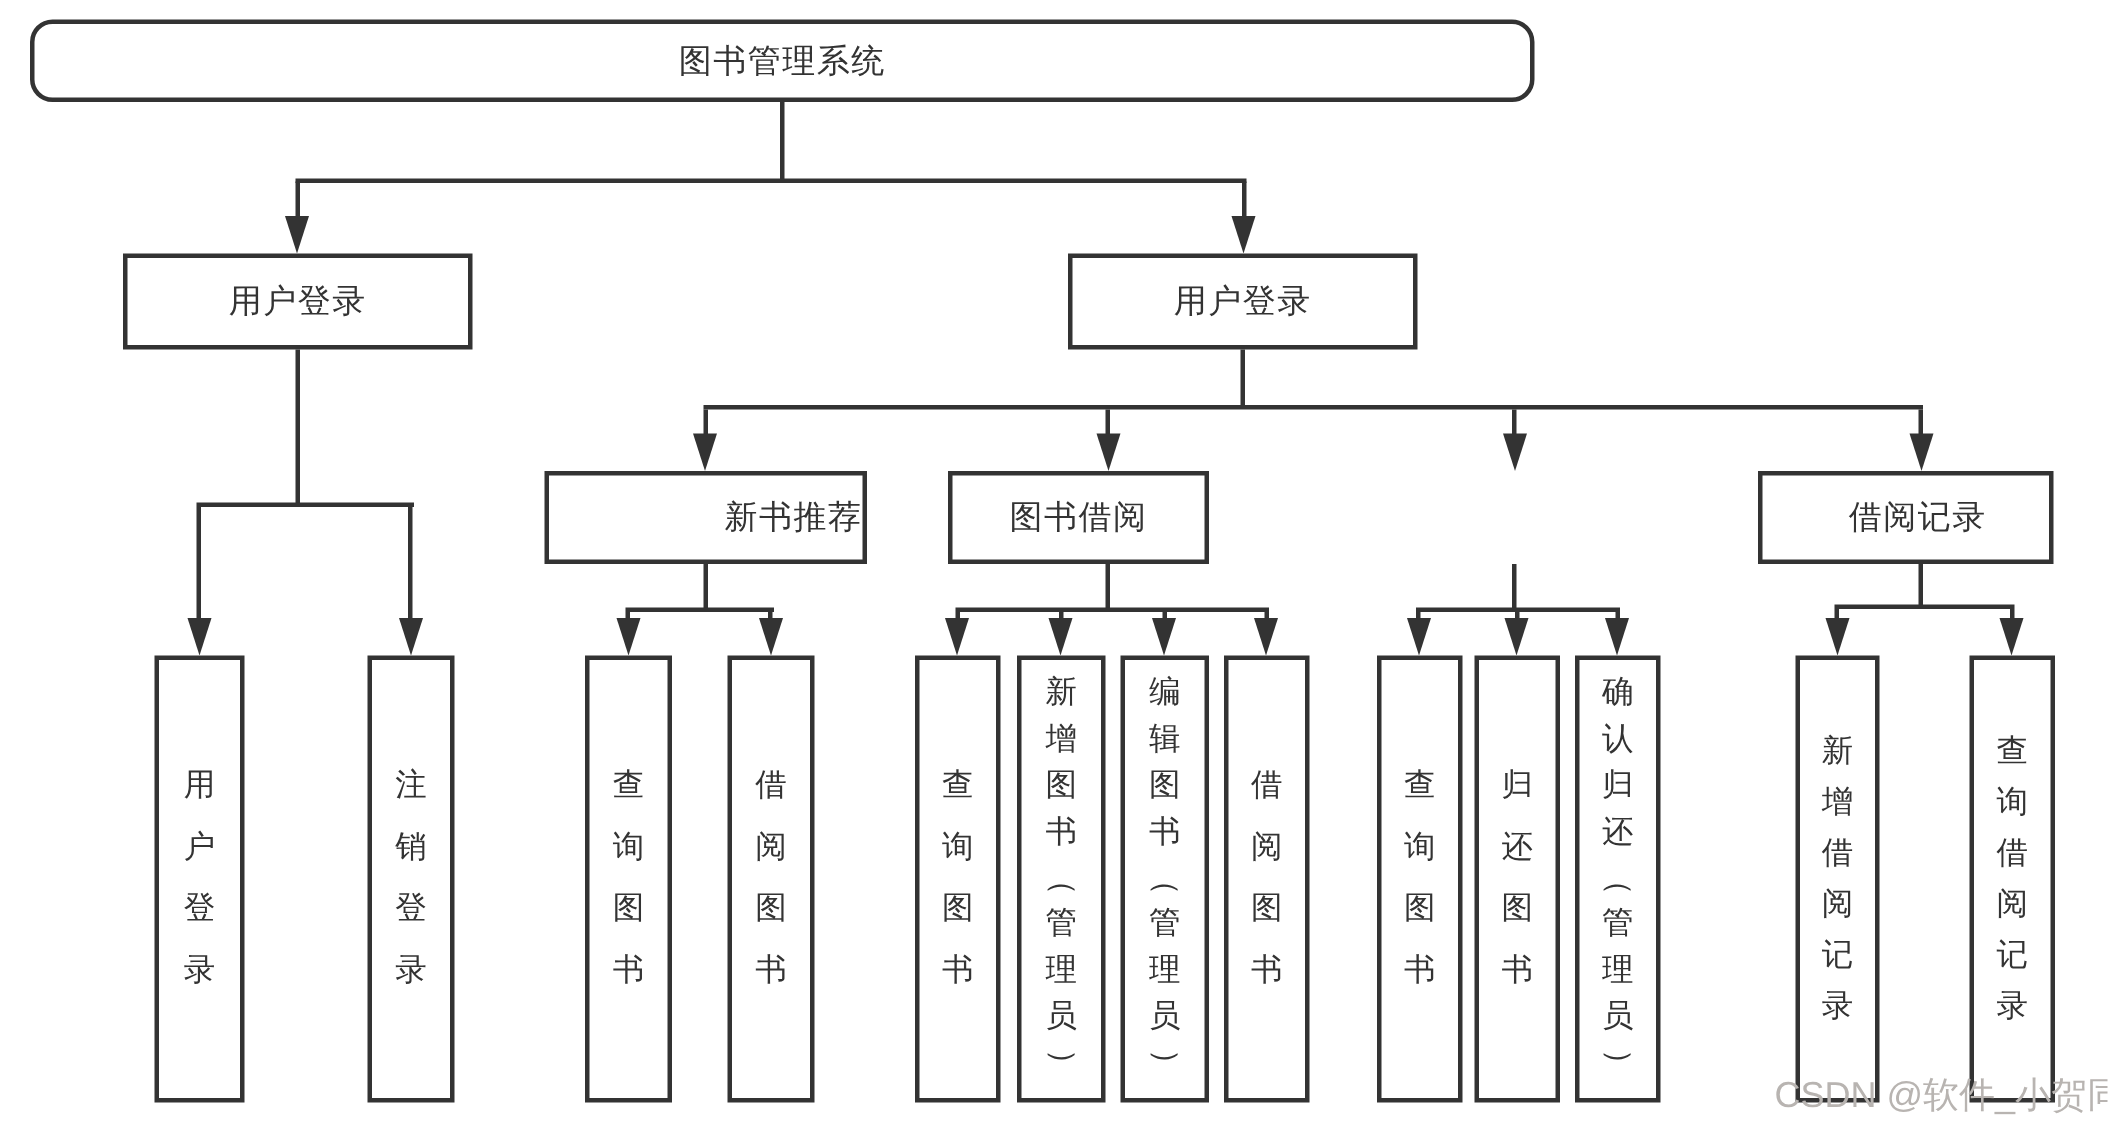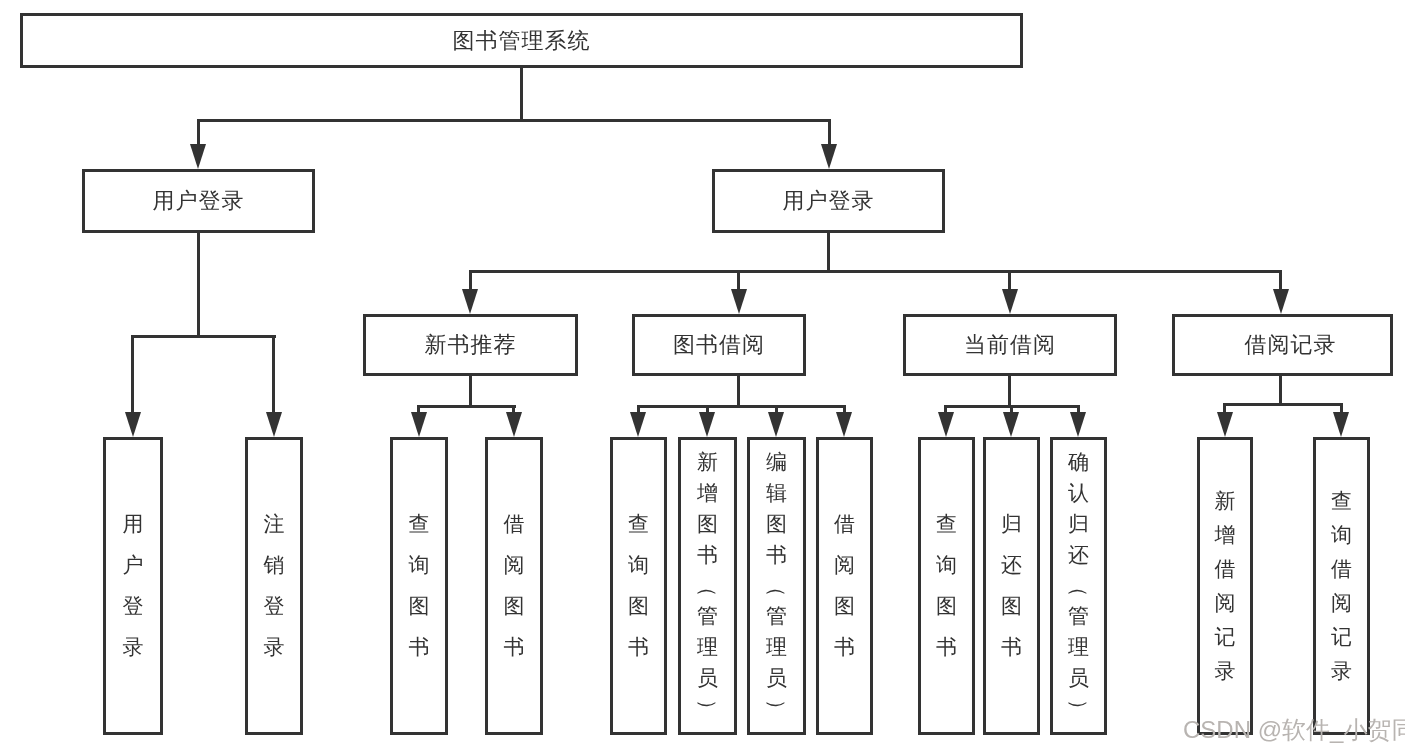--- a/index.html
+++ b/index.html
@@ -53,21 +53,21 @@
     color:#b8b4b1;
     white-space:nowrap;
     z-index:10;
   }
 </style>
 </head>
 <body>
 
 <div class="canvas">
 
-  <div class="node" style="left:20px;top:13px;width:1003px;height:55px;">
+  <div class="node" style="left:20px;top:13px;width:1003px;height:55px;border-radius:15px;">
     <span>图书管理系统</span>
   </div>
 
   <div class="line" style="left:520px;top:68px;width:3px;height:53px;"></div>
   <div class="line" style="left:197px;top:119px;width:634px;height:3px;"></div>
   <div class="line" style="left:197px;top:121px;width:3px;height:25px;"></div>
   <div class="line" style="left:828px;top:121px;width:3px;height:25px;"></div>
   <div class="arrow" style="left:190px;top:144px;"></div>
   <div class="arrow" style="left:821px;top:144px;"></div>
 
@@ -89,30 +89,27 @@
   <div class="line" style="left:469px;top:270px;width:813px;height:3px;"></div>
   <div class="line" style="left:469px;top:273px;width:3px;height:17px;"></div>
   <div class="line" style="left:737px;top:273px;width:3px;height:17px;"></div>
   <div class="line" style="left:1008px;top:273px;width:3px;height:17px;"></div>
   <div class="line" style="left:1279px;top:273px;width:3px;height:17px;"></div>
   <div class="arrow" style="left:462px;top:289px;"></div>
   <div class="arrow" style="left:731px;top:289px;"></div>
   <div class="arrow" style="left:1002px;top:289px;"></div>
   <div class="arrow" style="left:1273px;top:289px;"></div>
 
-  <div class="node" style="left:363px;top:314px;width:215px;height:62px;">
+  <div class="node" style="left:363px;top:314px;width:215px;height:62px;justify-content:flex-end;">
     <span>新书推荐</span>
   </div>
   <div class="node" style="left:632px;top:314px;width:174px;height:62px;">
     <span>图书借阅</span>
   </div>
-  <div class="node" style="left:903px;top:314px;width:214px;height:62px;">
-    <span>当前借阅</span>
-  </div>
-  <div class="node" style="left:1172px;top:314px;width:221px;height:62px;padding-left:16px;">
+  <div class="node" style="left:1172px;top:314px;width:197px;height:62px;padding-left:16px;">
     <span>借阅记录</span>
   </div>
 
   <div class="line" style="left:469px;top:376px;width:3px;height:31px;"></div>
   <div class="line" style="left:417px;top:405px;width:99px;height:3px;"></div>
   <div class="line" style="left:417px;top:408px;width:3px;height:5px;"></div>
   <div class="line" style="left:512px;top:408px;width:3px;height:5px;"></div>
   <div class="arrow" style="left:411px;top:412px;"></div>
   <div class="arrow" style="left:506px;top:412px;"></div>
 

